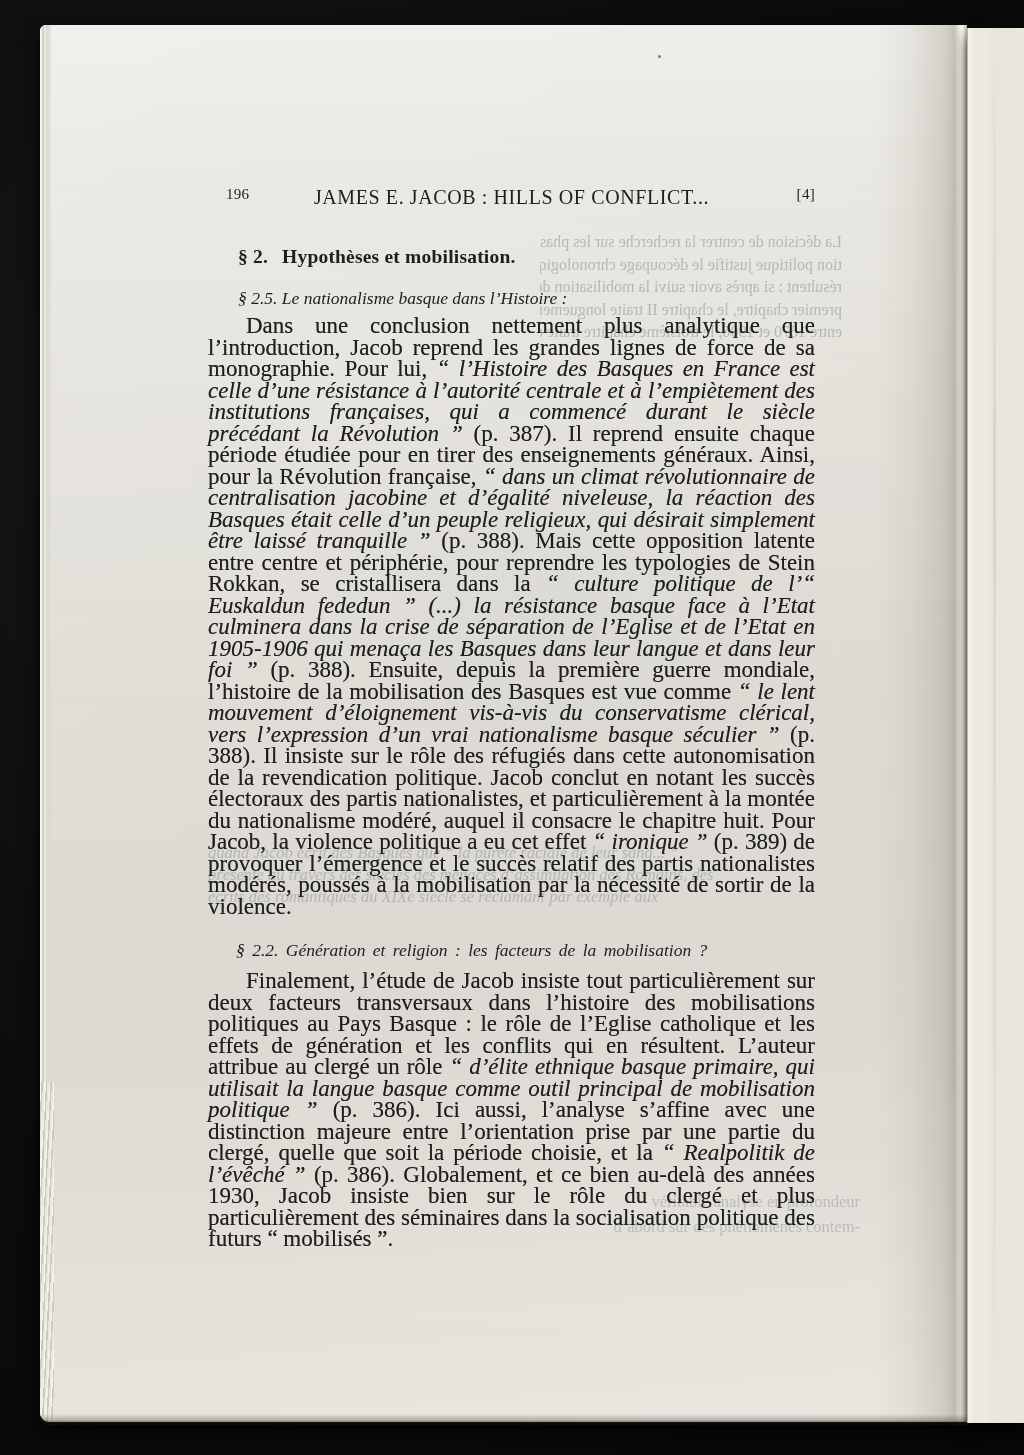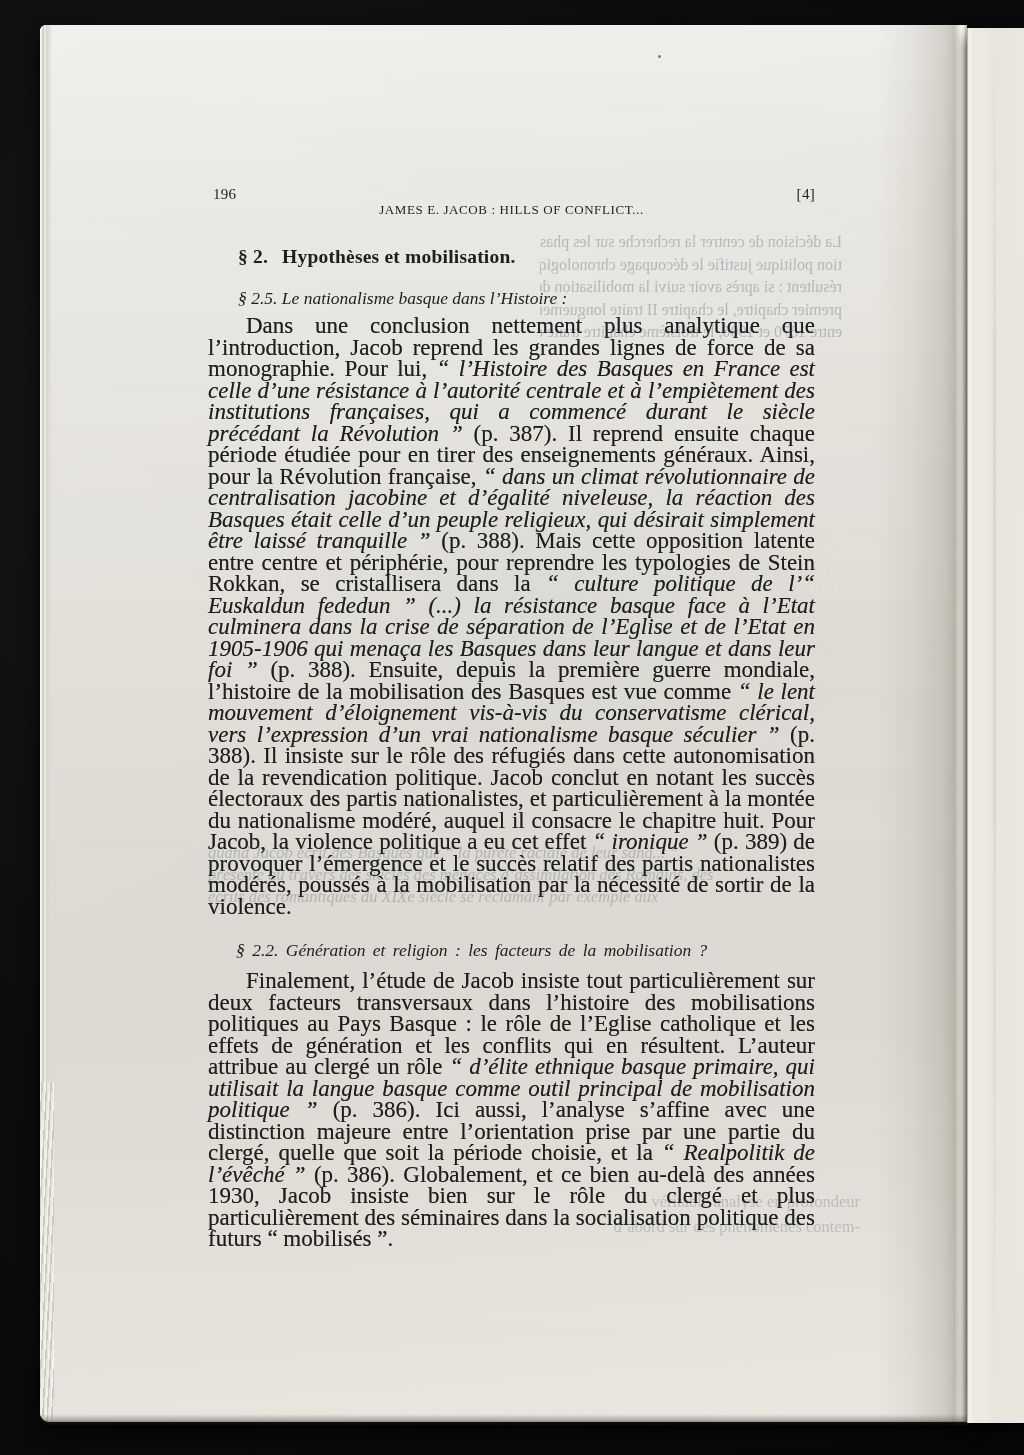--- a/index.html
+++ b/index.html
@@ -53,22 +53,22 @@
   }
   .facing-crease{
     position:absolute;left:26px;top:0;bottom:0;width:3px;
     background:linear-gradient(180deg,rgba(175,168,152,0.0),rgba(175,168,152,0.25) 30%,rgba(175,168,152,0.15) 70%,rgba(175,168,152,0));
   }
   .speck{position:absolute;left:618px;top:30px;width:3px;height:3px;border-radius:50%;background:#4c4a46;opacity:.7;}
 
   
   .content{position:absolute;left:168px;top:161px;width:607px;color:#1e1e20;z-index:2;}
   .runhead{position:relative;height:18px;font-size:15px;letter-spacing:.3px;}
-  .runhead .pno{position:absolute;left:5px;top:0;}
-  .runhead .rtitle{position:absolute;left:50%;transform:translateX(-50%);top:16px;white-space:nowrap;letter-spacing:.6px;font-size:13px;}
+  .runhead .pno{position:absolute;left:18px;top:0;}
+  .runhead .rtitle{position:absolute;left:50%;transform:translateX(-50%);top:0;white-space:nowrap;letter-spacing:.6px;font-size:20px;}
   .runhead .issue{position:absolute;right:0;top:0;}
   .h2{margin:42px 0 0 30px;font-size:19.5px;font-weight:bold;letter-spacing:.2px;}
   .h2 .mark{margin-right:14px;}
   .h21{margin:19px 0 0 30px;font-size:17.5px;font-style:italic;line-height:22px;}
   .h21 .l2{padding-left:68px;}
   .h22{margin:22px 0 0 28px;font-size:17.5px;font-style:italic;line-height:22px;word-spacing:3px;}
   .para{
     font-size:23px;line-height:21.5px;text-align:justify;text-indent:38px;
     margin:0;text-shadow:0 0 .4px rgba(25,25,28,0.55);
   }

